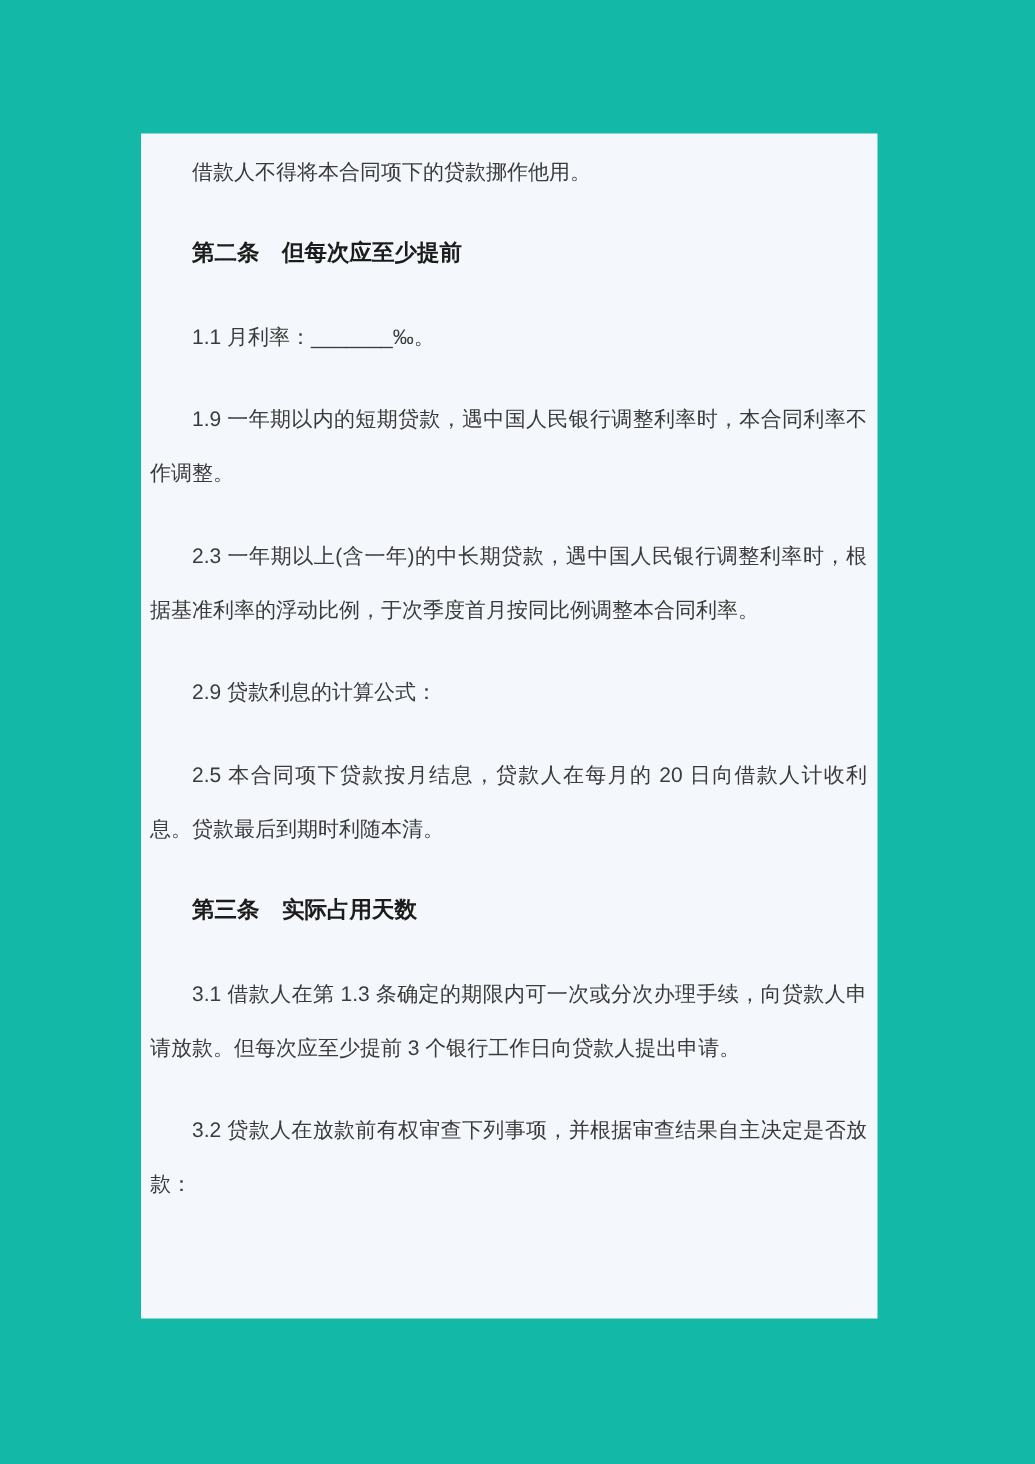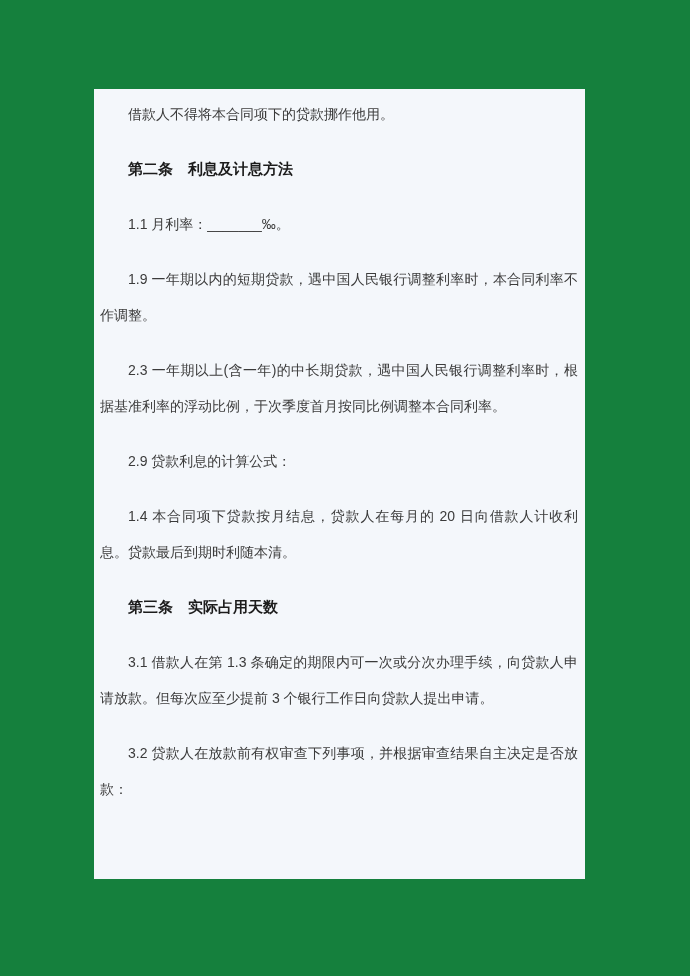--- a/index.html
+++ b/index.html
@@ -5,21 +5,21 @@
   html, body {
     margin: 0;
     padding: 0;
     background: #ffffff;
     font-family: "Liberation Sans", "DejaVu Sans", sans-serif;
   }
   .page {
     position: relative;
     width: 690px;
     height: 976px;
-    background: #15803d;
+    background: #14b8a6;
     overflow: hidden;
   }
   .doc-panel {
     position: absolute;
     left: 94px;
     top: 89px;
     width: 491px;
     height: 790px;
     box-sizing: border-box;
     padding: 7px 7px 0 6px;
@@ -40,23 +40,23 @@
     font-size: 15px;
     color: var(--heading-color, #1c1c1c);
   }
 </style>
 </head>
 <body>
 
 <div class="page">
   <div class="doc-panel">
     <p class="block">借款人不得将本合同项下的贷款挪作他用。</p>
-    <p class="block heading">第二条　利息及计息方法</p>
+    <p class="block heading">第二条　但每次应至少提前</p>
     <p class="block">1.1 月利率：_______‰。</p>
     <p class="block">1.9 一年期以内的短期贷款，遇中国人民银行调整利率时，本合同利率不作调整。</p>
     <p class="block">2.3 一年期以上(含一年)的中长期贷款，遇中国人民银行调整利率时，根据基准利率的浮动比例，于次季度首月按同比例调整本合同利率。</p>
     <p class="block">2.9 贷款利息的计算公式：</p>
-    <p class="block">1.4 本合同项下贷款按月结息，贷款人在每月的 20 日向借款人计收利息。贷款最后到期时利随本清。</p>
+    <p class="block">2.5 本合同项下贷款按月结息，贷款人在每月的 20 日向借款人计收利息。贷款最后到期时利随本清。</p>
     <p class="block heading">第三条　实际占用天数</p>
     <p class="block">3.1 借款人在第 1.3 条确定的期限内可一次或分次办理手续，向贷款人申请放款。但每次应至少提前 3 个银行工作日向贷款人提出申请。</p>
     <p class="block">3.2 贷款人在放款前有权审查下列事项，并根据审查结果自主决定是否放款：</p>
   </div>
 </div>
 
 </body></html>

